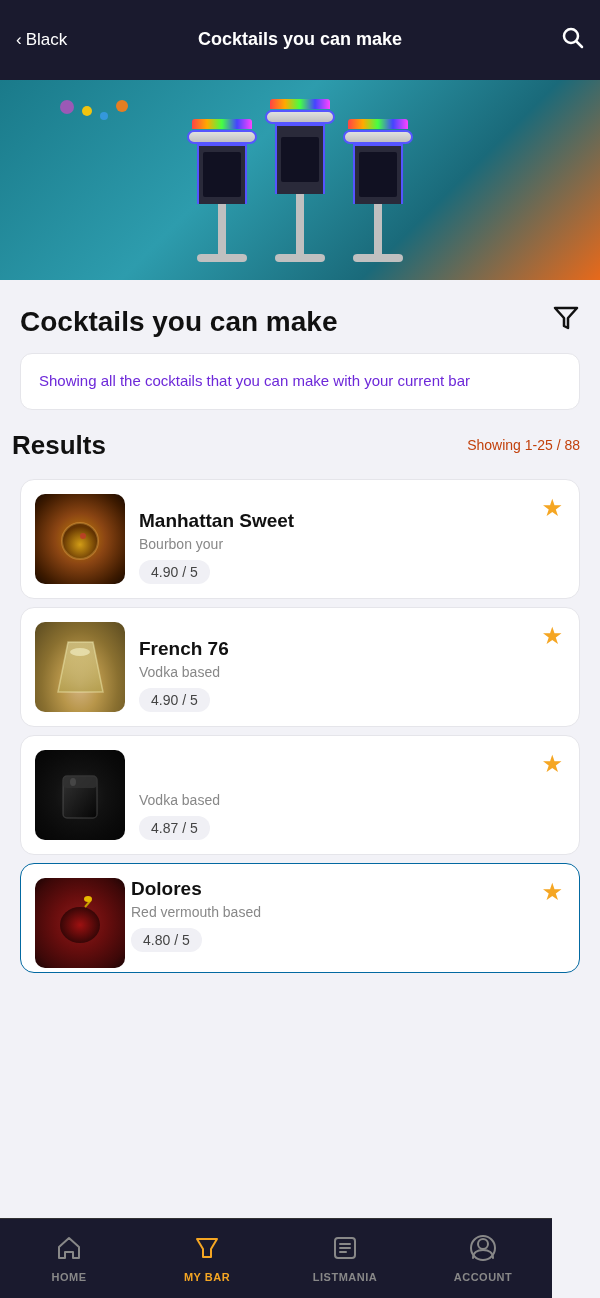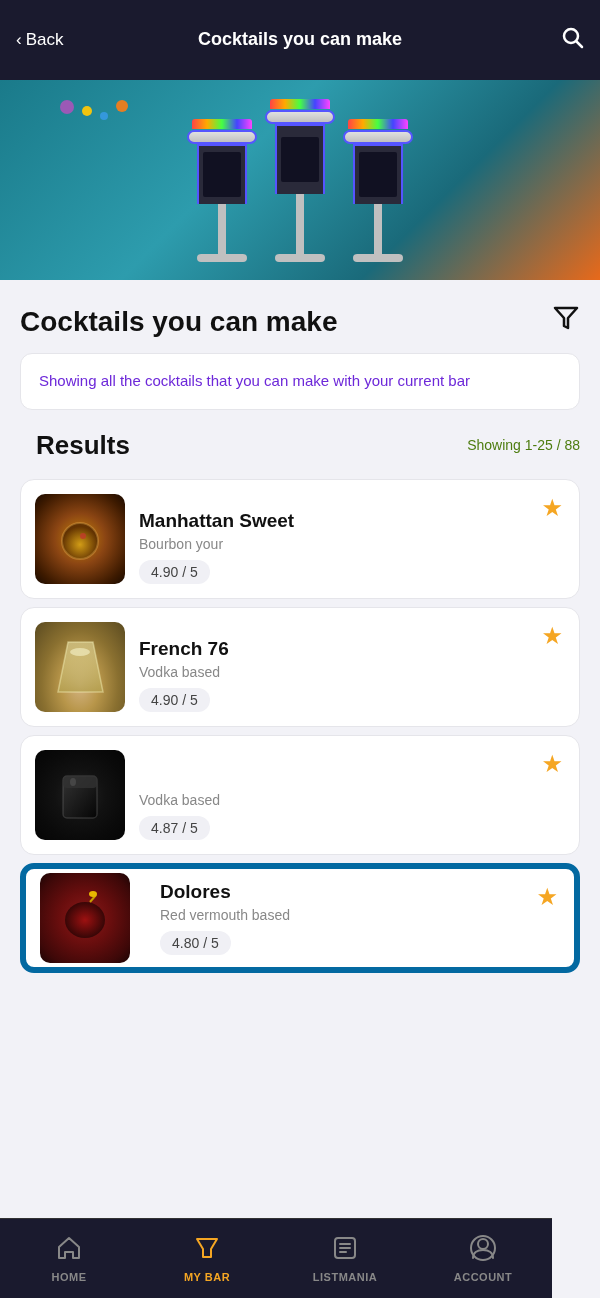--- a/index.html
+++ b/index.html
@@ -164,30 +164,30 @@
       font-size: 15px;
       color: #6d28d9;
       line-height: 1.5;
     }
 
     
     .results-header {
       display: flex;
       align-items: center;
       justify-content: space-between;
-      padding: 20px 20px 10px 36px;
+      padding: 20px 20px 10px 12px;
     }
     .results-title {
       font-size: 26px;
       font-weight: 800;
       color: #111;
     }
     .results-count {
       font-size: 14px;
-      color: #4d7c0f;
+      color: #c2410c;
     }
 
     
     .card {
       margin: 8px 20px;
       background: white;
       border-radius: 14px;
       border: 1px solid #e5e5ea;
       display: flex;
       align-items: flex-end;
@@ -285,38 +285,38 @@
       text-transform: uppercase;
       letter-spacing: 0.5px;
     }
     .nav-label.active { color: #f5a623; }
 
     
     .card-partial {
       margin: 8px 20px;
       background: white;
       border-radius: 14px;
-      border: 6px solid #0369a1;
-      display: flex;
-      align-items: center;
+      border: 1px solid #0369a1;
+      display: flex;
+      align-items: flex-start;
       padding: 14px;
-      gap: 30px;
+      gap: 6px;
       cursor: pointer;
       position: relative;
       overflow: hidden;
       max-height: 110px;
     }
   </style>
 </head>
 <body>
 
 <div class="header">
   <div class="header-back">
     <span>‹</span>
-    <span>Back</span>
+    <span>Black</span>
   </div>
   <div class="header-title">Cocktails you can make</div>
   <div class="header-search">
     <svg width="24" height="24" viewBox="0 0 24 24" fill="none" stroke="white" stroke-width="2.5" stroke-linecap="round">
       <circle cx="11" cy="11" r="7"></circle>
       <line x1="16.5" y1="16.5" x2="22" y2="22"></line>
     </svg>
   </div>
 </div>
 

